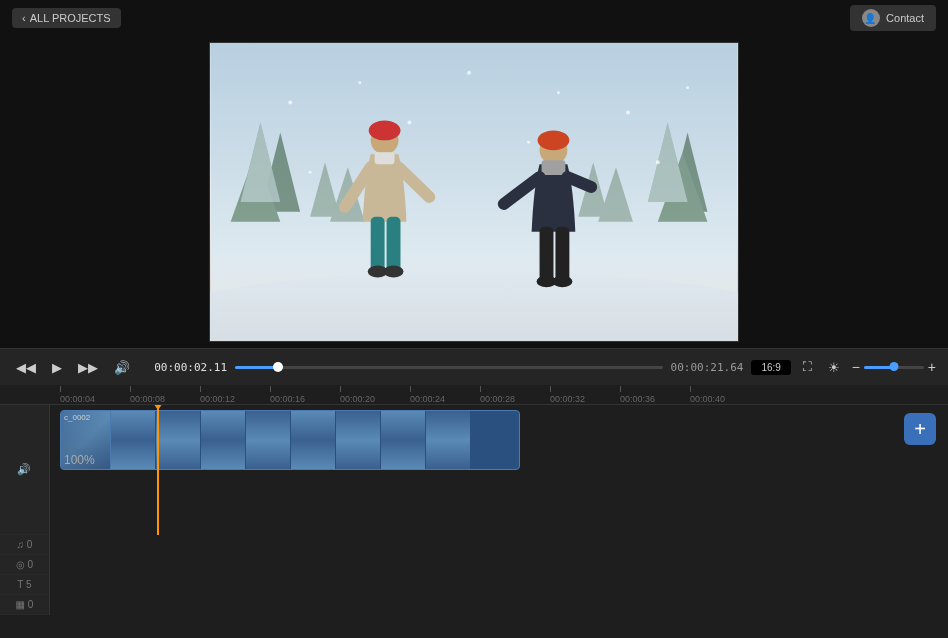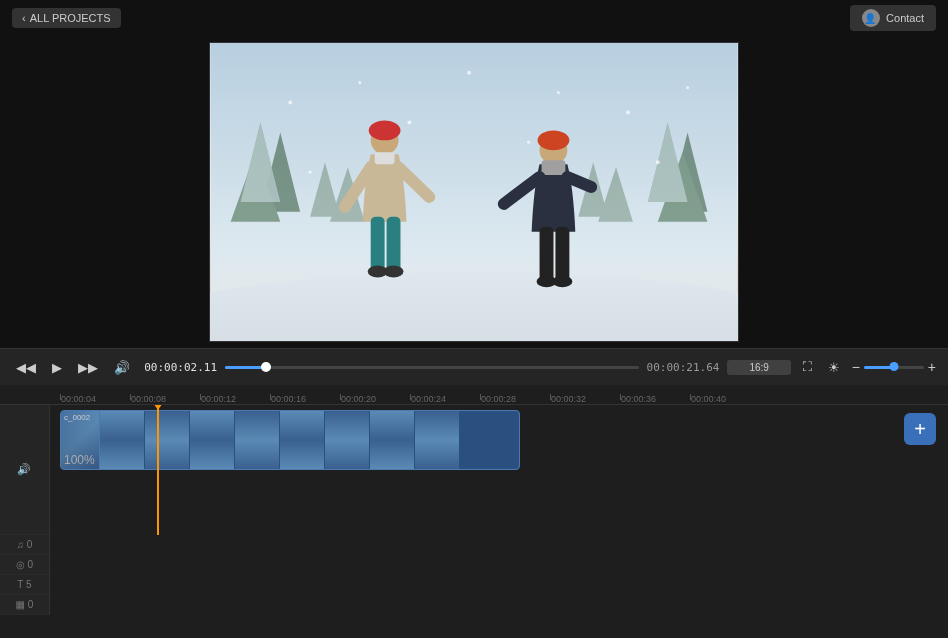--- a/index.html
+++ b/index.html
@@ -119,21 +119,21 @@
       cursor: pointer;
       font-size: 13px;
       padding: 2px 4px;
       display: flex;
       align-items: center;
     }
     .time-display {
       font-size: 11px;
       color: #e0e0e0;
       font-family: monospace;
-      margin-left: 2px;
+      margin-left: 12px;
     }
     .progress-bar {
       flex: 1;
       height: 3px;
       background: #444;
       border-radius: 2px;
       position: relative;
       cursor: pointer;
     }
     .progress-fill {
@@ -149,22 +149,22 @@
       width: 10px;
       height: 10px;
       background: #fff;
       border-radius: 50%;
       transform: translateX(-50%);
     }
     .time-end { font-size: 11px; color: #999; font-family: monospace; text-align: right; }
     .ratio-badge {
       font-size: 10px;
       color: #ccc;
-      background: #404040;
-      padding: 2px 22px;
+      background: #000000;
+      padding: 2px 10px;
       border-radius: 3px;
     }
     .zoom-control {
       display: flex;
       align-items: center;
       gap: 4px;
     }
     .zoom-btn {
       background: none;
       border: none;
@@ -210,20 +210,21 @@
     .ruler-marks {
       display: flex;
       align-items: flex-end;
       gap: 0;
       width: 100%;
       height: 100%;
       padding-left: 10px;
     }
     .ruler-mark {
       display: flex;
+      flex-direction: column;
       align-items: flex-start;
       font-size: 9px;
       color: #666;
       width: 70px;
       flex-shrink: 0;
     }
     .ruler-line {
       width: 1px;
       height: 6px;
       background: #555;
@@ -265,21 +266,21 @@
       left: 10px;
       height: 60px;
       width: 460px;
       border-radius: 4px;
       overflow: hidden;
       background: #2a5080;
       border: 1px solid #4a7ab0;
       display: flex;
     }
     .track-thumbnail {
-      width: 39px;
+      width: 50px;
       height: 100%;
       background: linear-gradient(135deg, #3a6090 0%, #5a8ab0 50%, #3a6090 100%);
       border-right: 1px solid #4a7ab0;
       flex-shrink: 0;
       position: relative;
       overflow: hidden;
     }
     .track-thumbnail::after {
       content: '';
       position: absolute;

